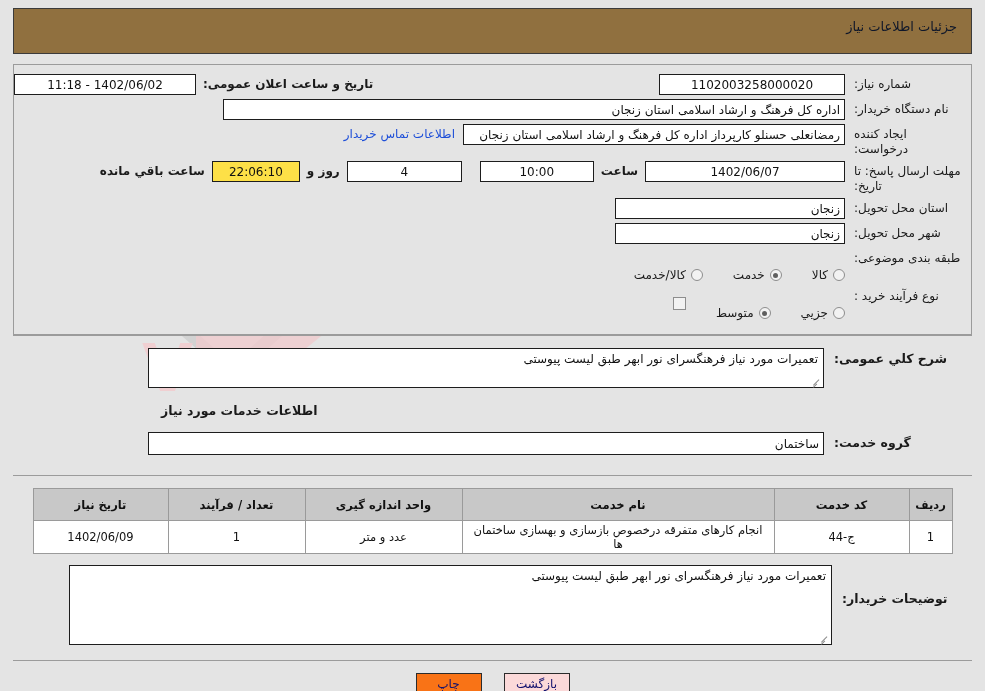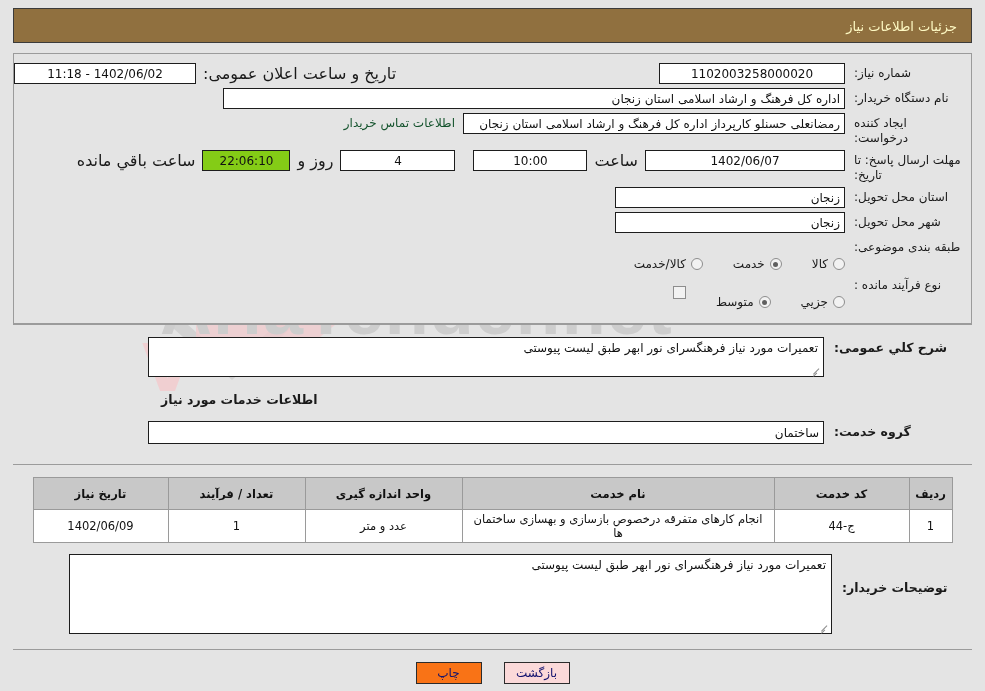--- a/index.html
+++ b/index.html
@@ -82,24 +82,24 @@
     z-index: 2;
   }
 
   
   .top-band {
     padding: 8px 13px 0 13px;
   }
   .header-bar {
     background: #90703f;
     border: 1px solid #3b3b3b;
-    height: 35px;
+    height: 46px;
     line-height: 35px;
     padding: 0 14px 0 0;
-    color: #fef9c3;
+    color: #0f172a;
     font-size: 13px;
     box-sizing: border-box;
   }
 
   
   .panel {
     margin: 10px 13px 0 13px;
     border-top: 1px solid #9b9b9b;
     border-bottom: 1px solid #9b9b9b;
     background: #e4e4e4;
@@ -149,40 +149,41 @@
     color: #111;
     padding: 0 4px;
     box-sizing: border-box;
     font-family: "DejaVu Sans", "Liberation Sans", sans-serif;
     text-align: right;
     outline: none;
     border-radius: 0;
   }
   .inp.center { text-align: center; }
   .inp.num { direction: ltr; text-align: center; }
-  .inp.yellow { background: #84cc16; }
+  .inp.yellow { background: #fde047; }
 
   .w-need     { width: 186px; }
   .w-date     { width: 182px; }
   .w-org      { width: 622px; }
   .w-creator  { width: 382px; }
   .w-deadline { width: 200px; }
   .w-hour     { width: 114px; }
   .w-days     { width: 115px; }
   .w-countdown{ width: 88px; }
   .w-province { width: 230px; }
 
   .small-txt {
-    font-size: 16px;
+    font-size: 12px;
     padding: 0 7px;
     white-space: nowrap;
     line-height: 21px;
+    font-weight: bold;
   }
   .link {
-    color: #14532d;
+    color: #1d4ed8;
     font-size: 12px;
     padding: 0 8px;
     white-space: nowrap;
     line-height: 21px;
     text-decoration: none;
     cursor: pointer;
   }
 
   
   .radio-group {
@@ -445,21 +446,21 @@
           </label>
           <label class="radio-item">
             <span class="rdo"></span>
             <span class="rlabel">کالا/خدمت</span>
           </label>
         </div>
       </div>
     </div>
 
     <div class="row">
-      <div class="lbl">نوع فرآیند مانده :</div>
+      <div class="lbl">نوع فرآیند خرید :</div>
       <div class="fields">
         <div class="radio-group">
           <label class="radio-item">
             <span class="rdo"></span>
             <span class="rlabel">جزیي</span>
           </label>
           <label class="radio-item">
             <span class="rdo on"></span>
             <span class="rlabel">متوسط</span>
           </label>

